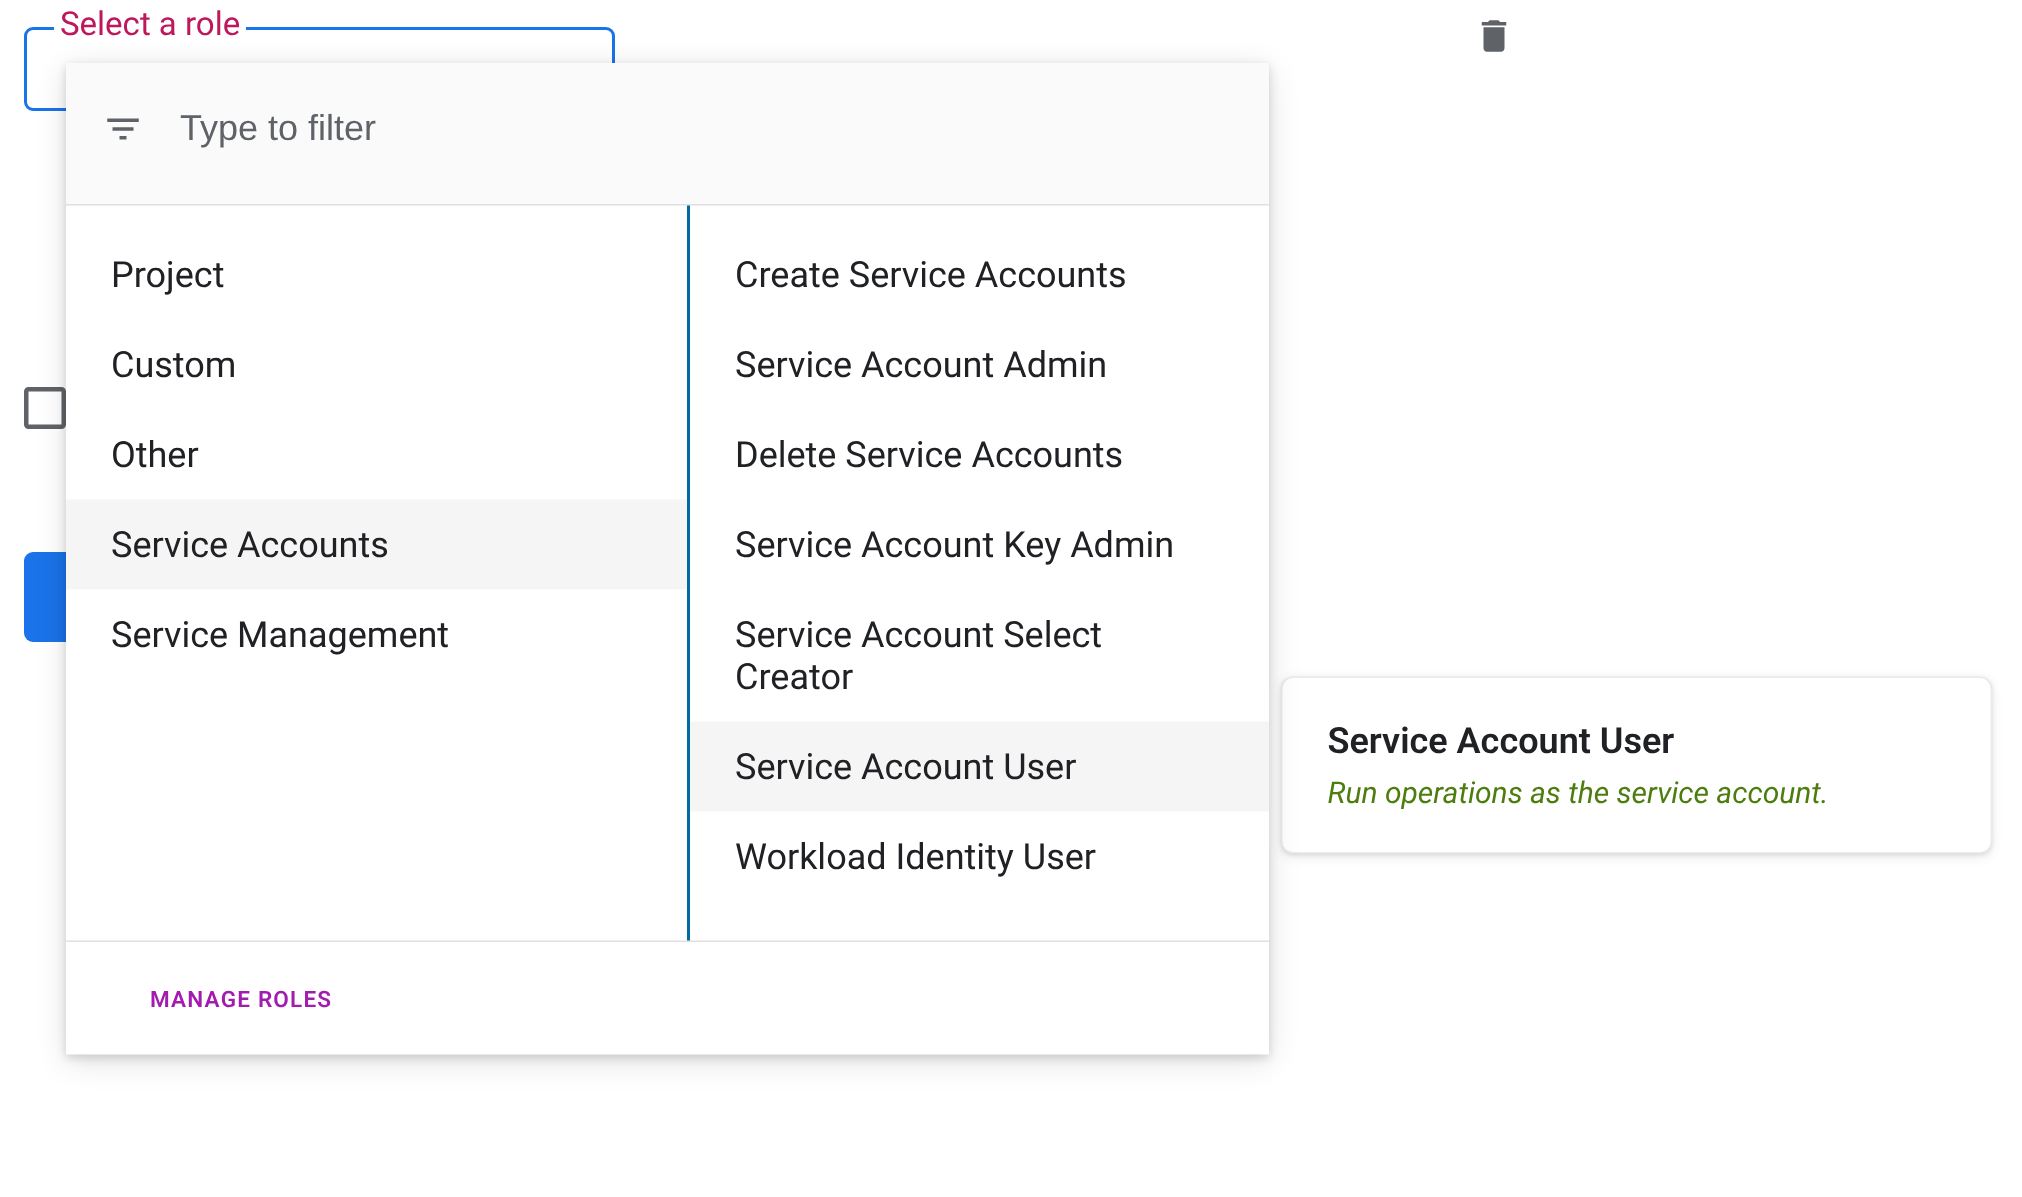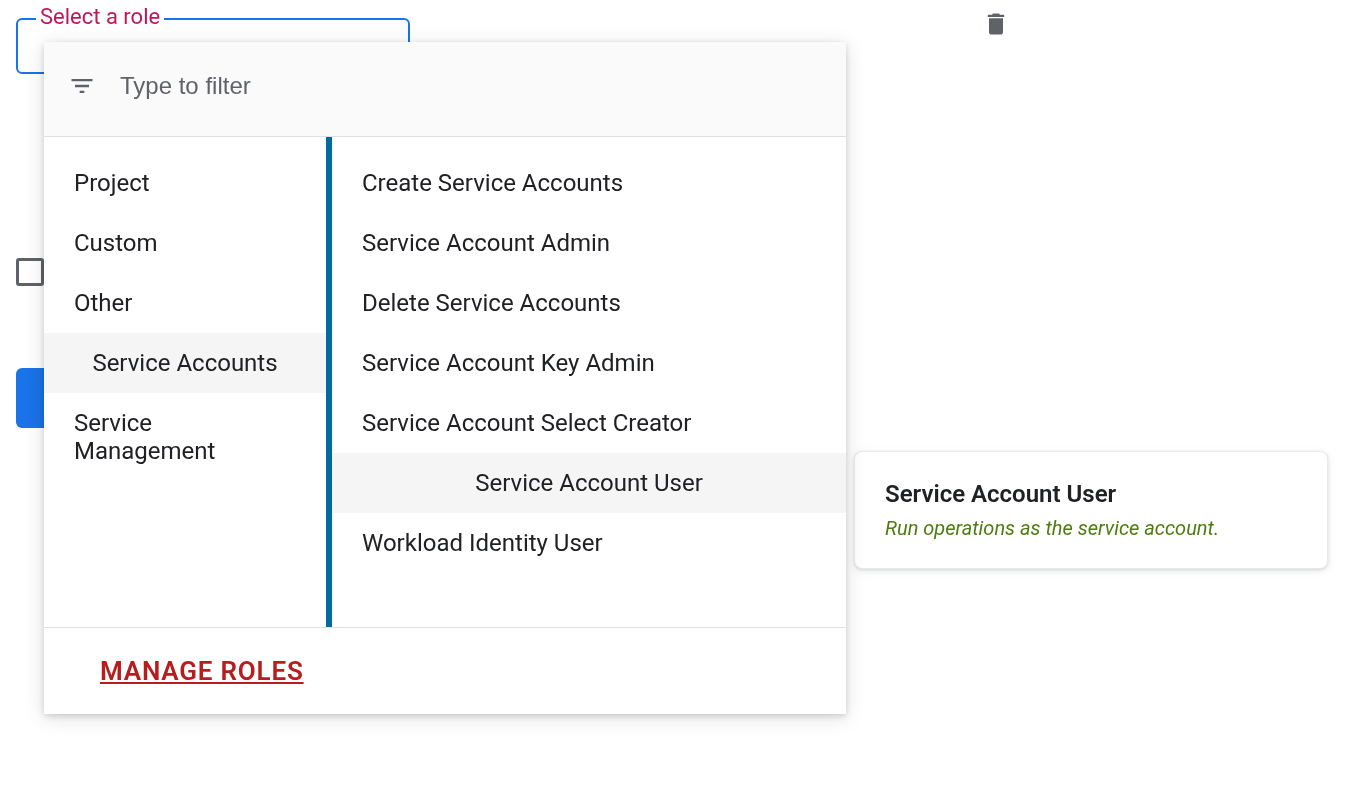--- a/index.html
+++ b/index.html
@@ -99,49 +99,47 @@
       flex: 1;
     }
     .filter-input::placeholder {
       color: #5f6368;
     }
     .columns {
       display: flex;
       min-height: 490px;
     }
     .col-left {
-      width: 288px;
-      border-right: 6px solid #0369a1;
+      width: 416px;
+      border-right: 2px solid #0369a1;
       padding: 16px 0;
     }
     .col-right {
       flex: 1;
       padding: 16px 0;
     }
     .list-item {
       padding: 16px 30px;
       font-size: 24px;
       color: #202124;
       cursor: pointer;
     }
     .list-item.selected {
       background: #f5f5f5;
-      text-align: center;
     }
     .footer {
       border-top: 1px solid #e0e0e0;
       padding: 28px 30px 28px 56px;
     }
     .manage-roles-btn {
-      color: #b91c1c;
-      font-size: 26px;
+      color: #a21caf;
+      font-size: 15px;
       font-weight: 600;
       letter-spacing: 0.8px;
       cursor: pointer;
-      text-decoration: underline;
     }
     .tooltip-card {
       position: absolute;
       top: 451px;
       left: 854px;
       width: 474px;
       background: #fff;
       border: 1px solid #e8eaed;
       border-radius: 8px;
       box-shadow: 0 1px 3px rgba(60,64,67,0.15), 0 2px 8px rgba(60,64,67,0.1);

